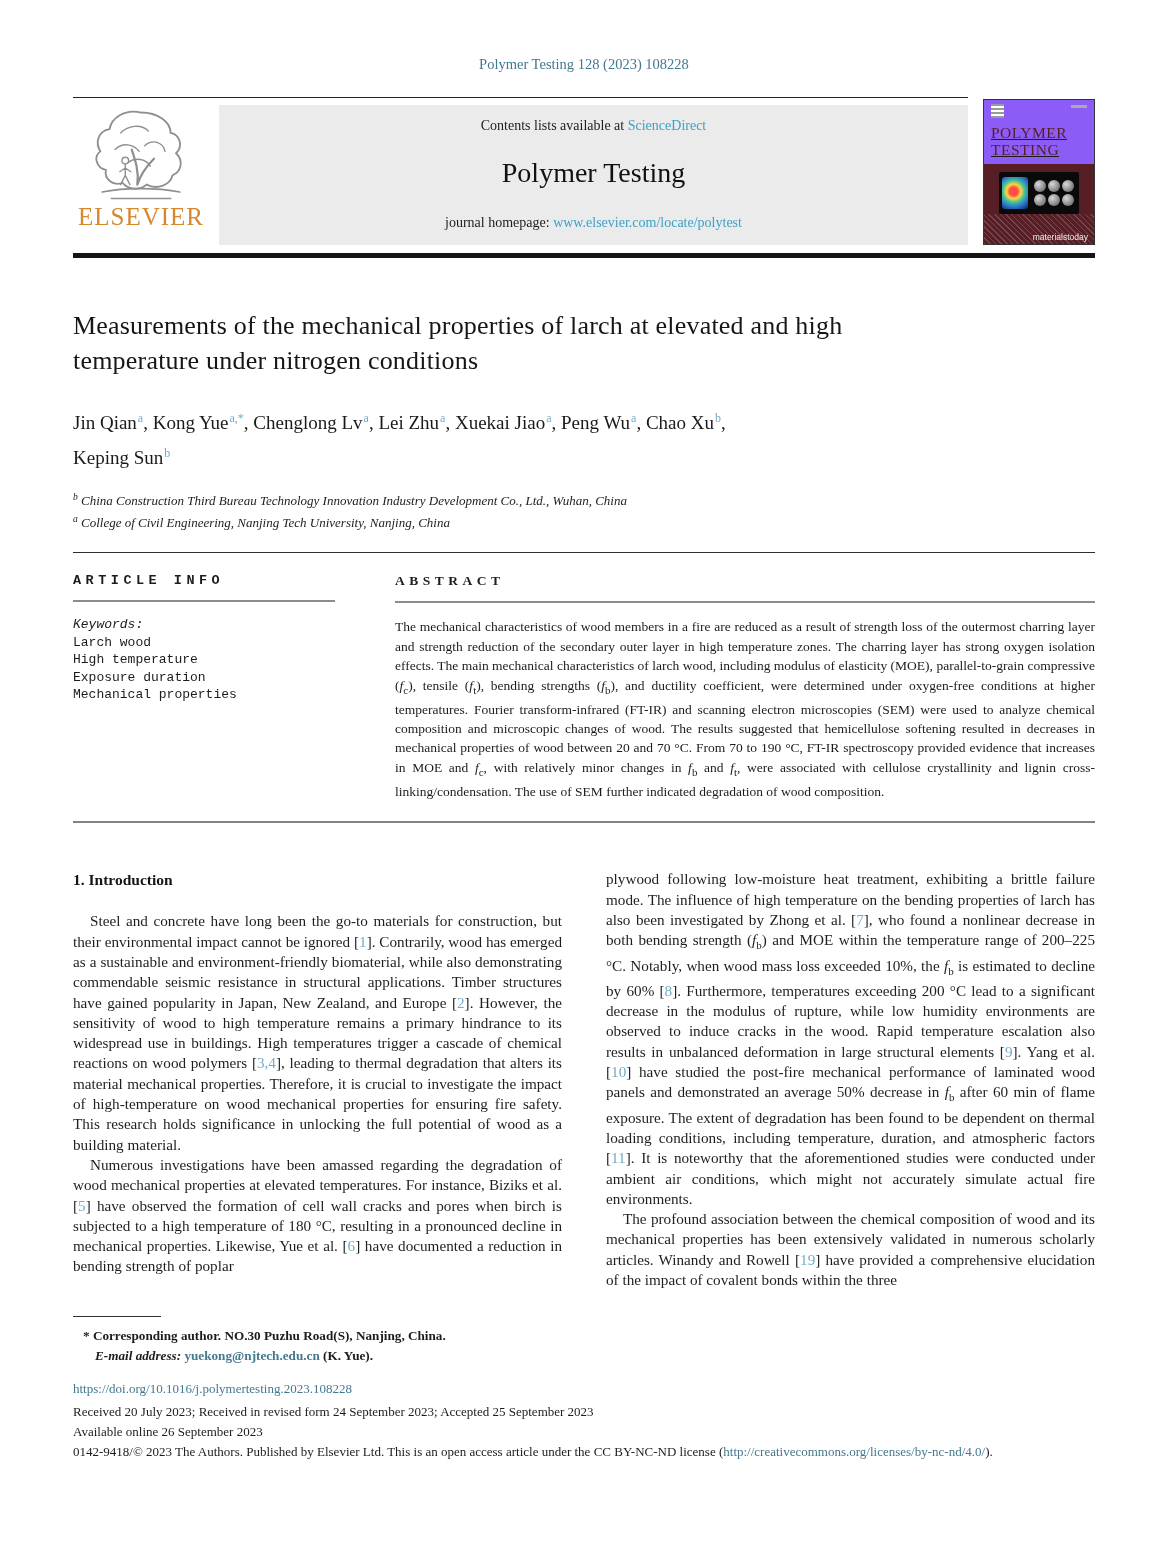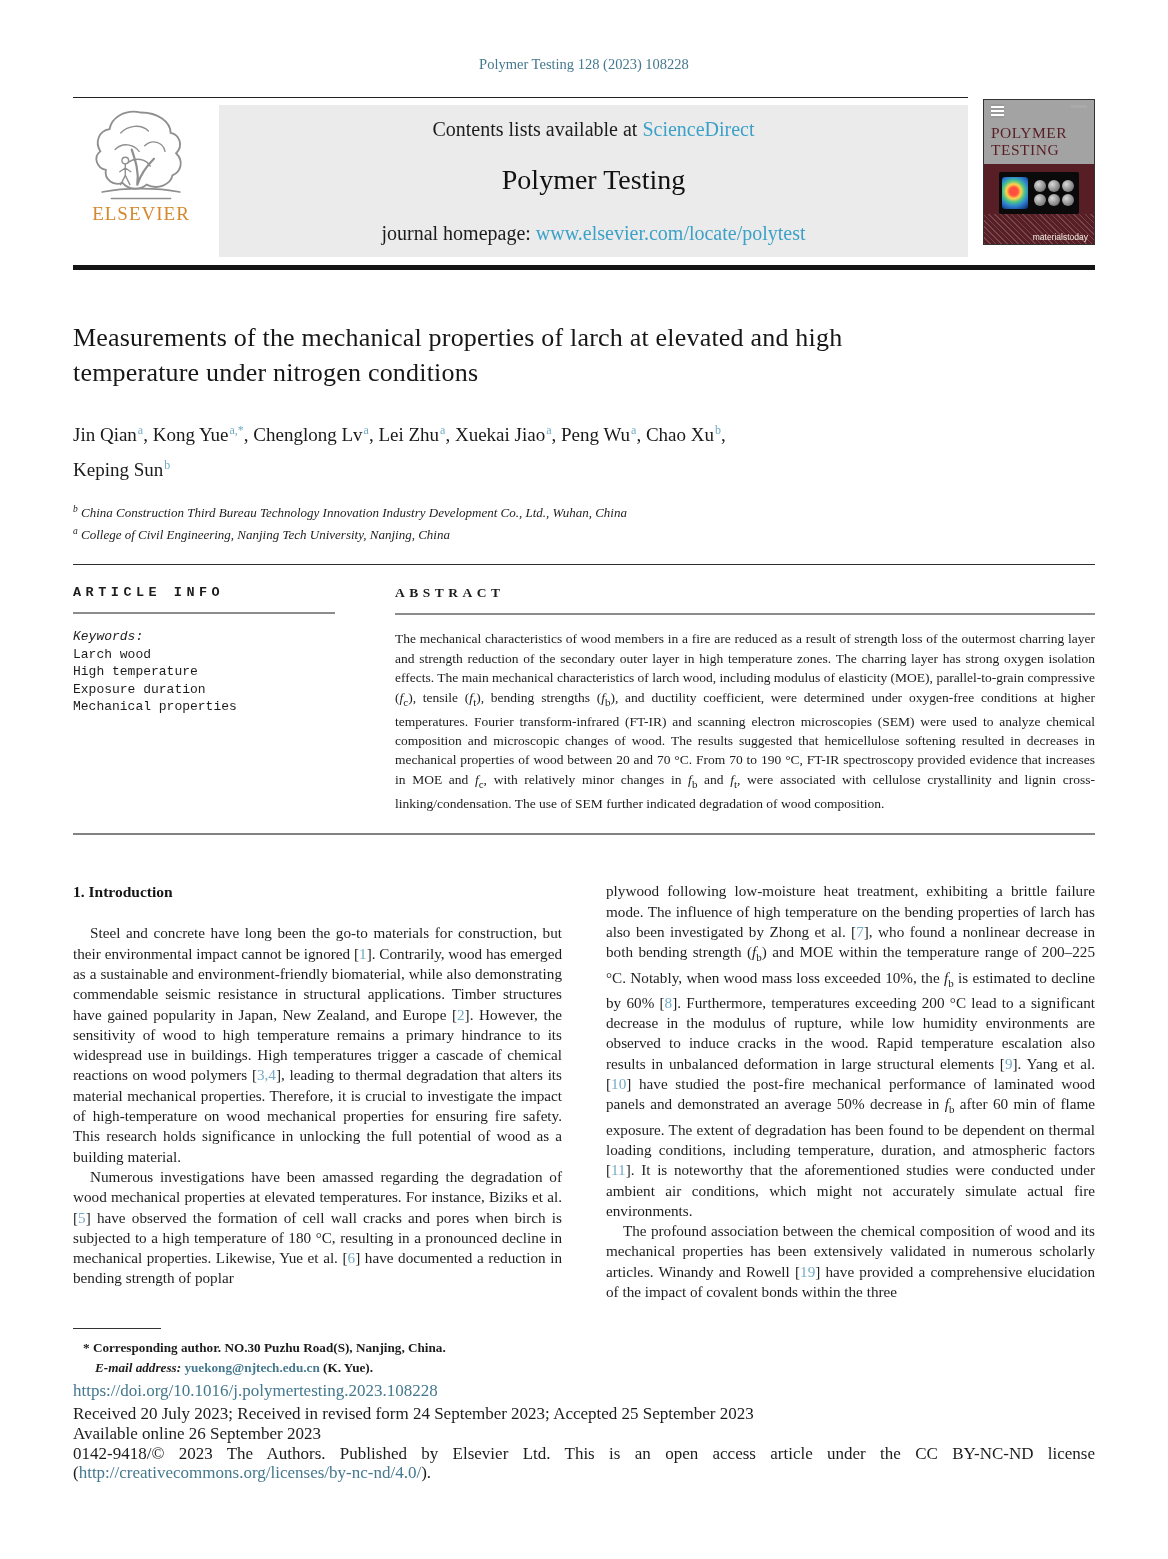--- a/index.html
+++ b/index.html
@@ -14,29 +14,29 @@
   .bright { color:var(--link-bright,#3ba1c8); }
 
   
   .citation { text-align:center; font-size:14.5px; color:var(--link-teal,#44788e); margin-bottom:24px; }
 
   
   .header-row { display:flex; align-items:stretch; }
   .header-main { flex:1 1 auto; display:flex; border-top:1.5px solid #222; padding-top:7px; }
   .logo-block { width:136px; flex:0 0 136px; text-align:center; }
   .logo-block svg { display:block; margin:2px auto 0; }
-  .elsevier-word { font-size:19px; letter-spacing:1px; color:var(--elsevier-orange,#d5882e); margin-top:-2px; }
+  .elsevier-word { font-size:25px; letter-spacing:1px; color:var(--elsevier-orange,#d5882e); margin-top:-2px; }
   .gray-box { flex:1 1 auto; background:#ebebeb; margin-left:10px; text-align:center; padding:13px 10px 12px; box-sizing:border-box; }
-  .banner-line { font-size:20px; color:#1c1c1c; }
+  .banner-line { font-size:14px; color:#1c1c1c; }
   .banner-title { font-size:28px; color:#111; margin:23px 0 26px; }
 
   
   .cover { flex:0 0 112px; width:112px; height:146px; border:1px solid #333; margin-left:15px; margin-top:2px;
            display:flex; flex-direction:column; box-sizing:border-box; background:#fff; }
-  .cover-top { background:#a3a3a3; padding:4px 7px 6px; position:relative; }
+  .cover-top { background:#8b5cf6; padding:4px 7px 6px; position:relative;text-decoration:underline; }
   .cover-emblem { width:13px; height:14px; background:repeating-linear-gradient(#9a9a9a 0 2px,#fff 2px 4px); }
   .cover-mark { position:absolute; top:5px; right:7px; width:16px; height:3px; background:#aaa; }
   .cover-title { margin-top:6px; color:var(--cover-maroon,#571e25); font-size:15.5px; letter-spacing:.5px; line-height:17px; }
   .cover-bottom { flex:1 1 auto; background:var(--cover-maroon,#571e25); position:relative; }
   .cover-bottom::after { content:""; position:absolute; left:0; right:0; bottom:0; height:30px;
       background:repeating-linear-gradient(45deg, rgba(255,255,255,.18) 0 1px, transparent 1px 4px); }
   .cover-art { width:80px; height:42px; background:#0a0a0a; margin:8px auto 0; border-radius:2px;
                display:flex; align-items:center; padding:3px; box-sizing:border-box; }
   .thermal { width:26px; height:32px; border-radius:3px;
              background:radial-gradient(circle at 45% 45%, #ff4f3e 0 18%, #ffd24d 32%, #47c48a 48%, #2e7fd4 66%, #0a1f5e 100%); }
@@ -76,21 +76,21 @@
   .cite { color:var(--citation-blue,#74abc6); }
   .mvar { font-style:italic; }
   sub.msub { font-size:11px; }
 
   
   .footnote { margin-top:26px; font-size:13.2px; line-height:20px; }
   .fn-rule { width:88px; border-top:1.2px solid #333; margin-bottom:9px; }
   .fn-line { padding-left:10px;font-weight:bold; }
   .fn-email { padding-left:22px; }
 
-  .pubfooter { margin-top:3px; font-size:17px; line-height:19px; }
+  .pubfooter { margin-top:13px; font-size:13px; line-height:19px; }
   .pubfooter .doi { display:block; margin-bottom:4px; }
   .pubfooter div { margin-top:1px; }
   .license { text-align:justify; }
 </style>
 </head>
 <body>
 
 <div class="page">
 
   <div class="citation">Polymer Testing 128 (2023) 108228</div>

